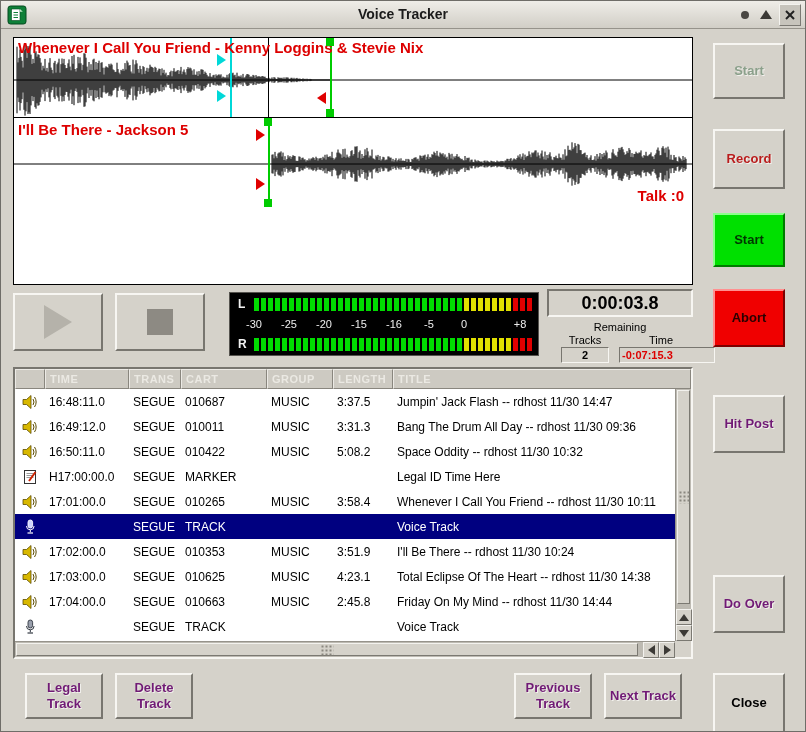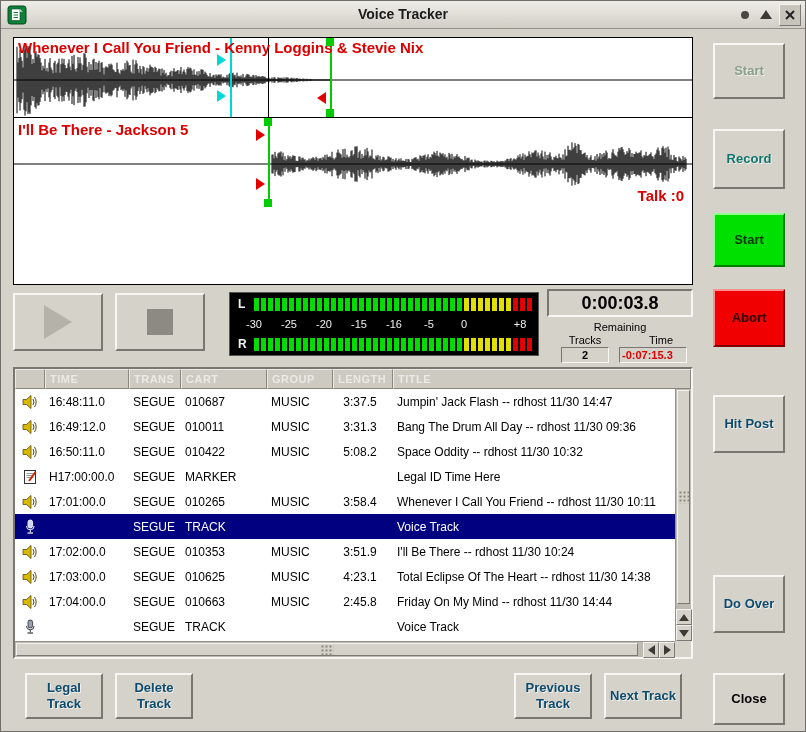--- a/index.html
+++ b/index.html
@@ -46,23 +46,23 @@
   .tri.rd-l{border-top:6px solid transparent;border-bottom:6px solid transparent;
     border-right:9px solid #e00000}
   .tri.rd-r{border-top:6px solid transparent;border-bottom:6px solid transparent;
     border-left:9px solid #e00000}
   .region{position:absolute;left:122px;top:21px;width:132px;height:35px;z-index:1}
   
   .btn{position:absolute;background:#d5d2ca;border:2px solid;
     border-color:#f7f6f2 #78766f #78766f #f7f6f2;font-weight:bold;font-size:13px;
     display:flex;align-items:center;justify-content:center;text-align:center;
     line-height:1.25;cursor:default;padding:2px}
-  .btn.dis{color:#0c4a6e;text-shadow:1px 1px 0 #f2f1ed}
+  .btn.dis{color:#701a75;text-shadow:1px 1px 0 #f2f1ed}
   .btn.dis-green{color:#8ba08b;text-shadow:1px 1px 0 #f2f1ed}
-  .btn.dis-red{color:#0f766e;text-shadow:1px 1px 0 #f2f1ed}
+  .btn.dis-red{color:#b91c1c;text-shadow:1px 1px 0 #f2f1ed}
   .btn.green{background:#00e000;border-color:#8cff8c #007c00 #007c00 #8cff8c;color:#003600}
   .btn.red{background:#f00000;border-color:#ff9090 #7c0000 #7c0000 #ff9090;color:#290000}
   .play-glyph{width:0;height:0;border-top:17px solid transparent;
     border-bottom:17px solid transparent;border-left:28px solid #b5b2aa}
   .stop-glyph{width:26px;height:26px;background:#8d8a83}
   .meter{position:absolute;left:228px;top:291px;width:310px;height:64px;background:#000;
     border:1px solid #55534e}
   .meter .chn{position:absolute;left:8px;color:#f2f2f2;font-weight:bold;font-size:12px}
   .meter-row{position:absolute;left:24px;display:flex;height:13px}
   .seg{display:inline-block;width:5px;height:13px;margin-right:2px}
@@ -85,21 +85,21 @@
     grid-template-columns:30px 84px 52px 86px 66px 60px 1fr;background:#cdcac2}
   .hcell{border:1px solid;border-color:#eceae5 #89867e #89867e #eceae5;font-size:11px;
     font-weight:bold;color:#ebe9e3;display:flex;align-items:center;padding-left:4px;
     letter-spacing:.5px;background:#cdcac2;overflow:hidden}
   .log-viewport{position:absolute;left:0;top:20px;right:16px;bottom:16px;background:#fff;
     overflow:hidden}
   .log-row{display:grid;grid-template-columns:30px 84px 52px 86px 66px 60px 1fr;
     height:25px;font-size:12px;color:#000;align-items:center;background:#fff}
   .log-row.selected{background:#000080;color:#fff}
   .cell{padding-left:4px;white-space:nowrap;overflow:hidden}
-  .c-length{text-align:center;padding-right:10px}
+  .c-length{text-align:left;padding-right:10px}
   .c-icon{display:flex;align-items:center;padding-left:7px}
   .selected .icon-mic .mk{stroke:#fff}
   .selected .icon-mic .mic-body{fill:#cdd4ff;stroke:#fff}
   
   .vscroll{position:absolute;right:0;top:20px;width:16px;bottom:16px;background:#bdbab2;
     border-left:1px solid #96938b}
   .vthumb{position:absolute;left:1px;right:1px;top:1px;height:calc(100% - 38px);
     background:#d5d2ca;border:1px solid;border-color:#f3f2ee #7b7972 #7b7972 #f3f2ee}
   .hscroll{position:absolute;left:0;bottom:0;right:16px;height:16px;background:#bdbab2;
     border-top:1px solid #96938b}
@@ -275,21 +275,21 @@
       <span class="seg" style="background: rgb(224, 0, 0);"></span>
       <span class="seg" style="background: rgb(224, 0, 0);"></span>
     </div>
 </div>
 
 <div class="time-display">0:00:03.8</div>
 <span class="lbl" style="left:546px;top:320px;width:146px">Remaining</span>
 <span class="lbl" style="left:552px;top:333px;width:64px">Tracks</span>
 <span class="lbl" style="left:628px;top:333px;width:64px">Time</span>
 <div class="valbox" style="left:560px;top:346px;width:48px">2</div>
-<div class="valbox neg" style="left: 618px; top: 346px; width: 68px; color: rgb(221, 0, 0);">-0:07:15.3</div>
+<div class="valbox neg" style="left: 618px; top: 346px; width: 96px; color: rgb(221, 0, 0);">-0:07:15.3</div>
 
 <div class="btn dis-green" style="left:712px;top:42px;width:72px;height:56px">Start</div>
 <div class="btn dis-red" style="left:712px;top:128px;width:72px;height:60px">Record</div>
 <div class="btn green" style="left:712px;top:212px;width:72px;height:54px">Start</div>
 <div class="btn red" style="left:712px;top:288px;width:72px;height:58px">Abort</div>
 <div class="btn dis" style="left:712px;top:394px;width:72px;height:58px">Hit Post</div>
 <div class="btn dis" style="left:712px;top:574px;width:72px;height:58px">Do Over</div>
 
 <div class="log">
   <div class="log-header">
@@ -492,13 +492,13 @@
         <span class="arr-rt"></span>
       </span>
   </div>
   <div class="sb-corner"></div>
 </div>
 
 <div class="btn dis" style="left:24px;top:672px;width:78px;height:46px">Legal Track</div>
 <div class="btn dis" style="left:114px;top:672px;width:78px;height:46px">Delete Track</div>
 <div class="btn dis" style="left:513px;top:672px;width:78px;height:46px">Previous Track</div>
 <div class="btn dis" style="left:603px;top:672px;width:78px;height:46px">Next Track</div>
-<div class="btn" style="left:712px;top:672px;width:72px;height:52px;color:#000">Close</div>
+<div class="btn" style="left:712px;top:672px;width:72px;height:60px;color:#000">Close</div>
 
 </body></html>

